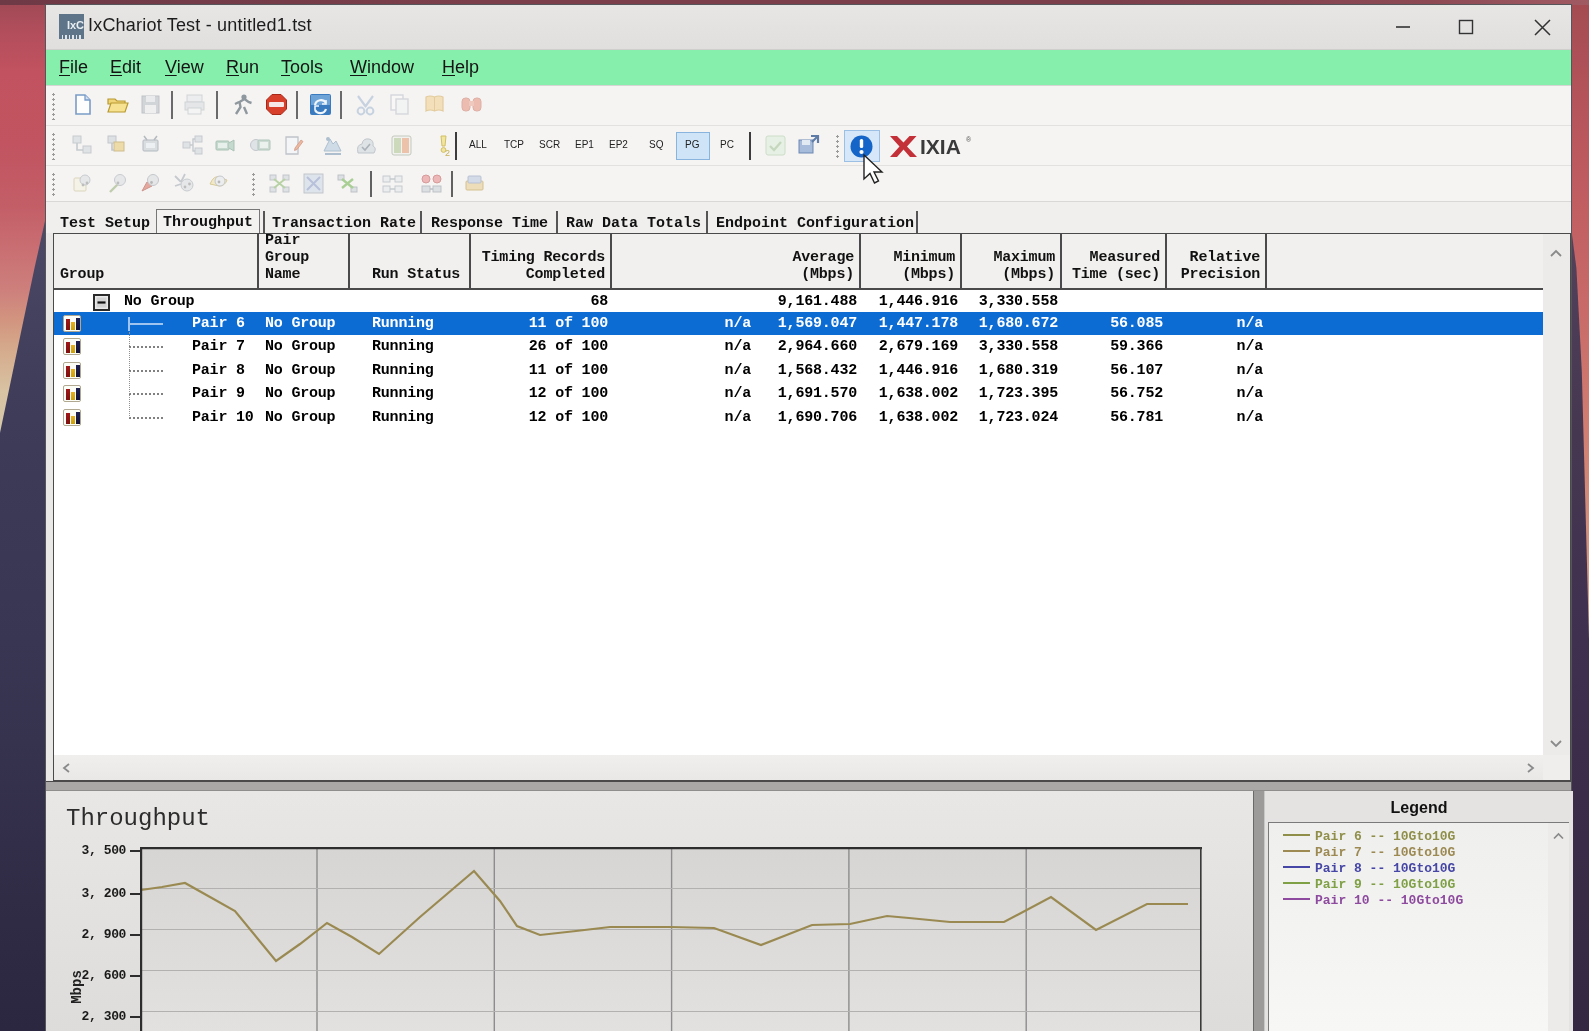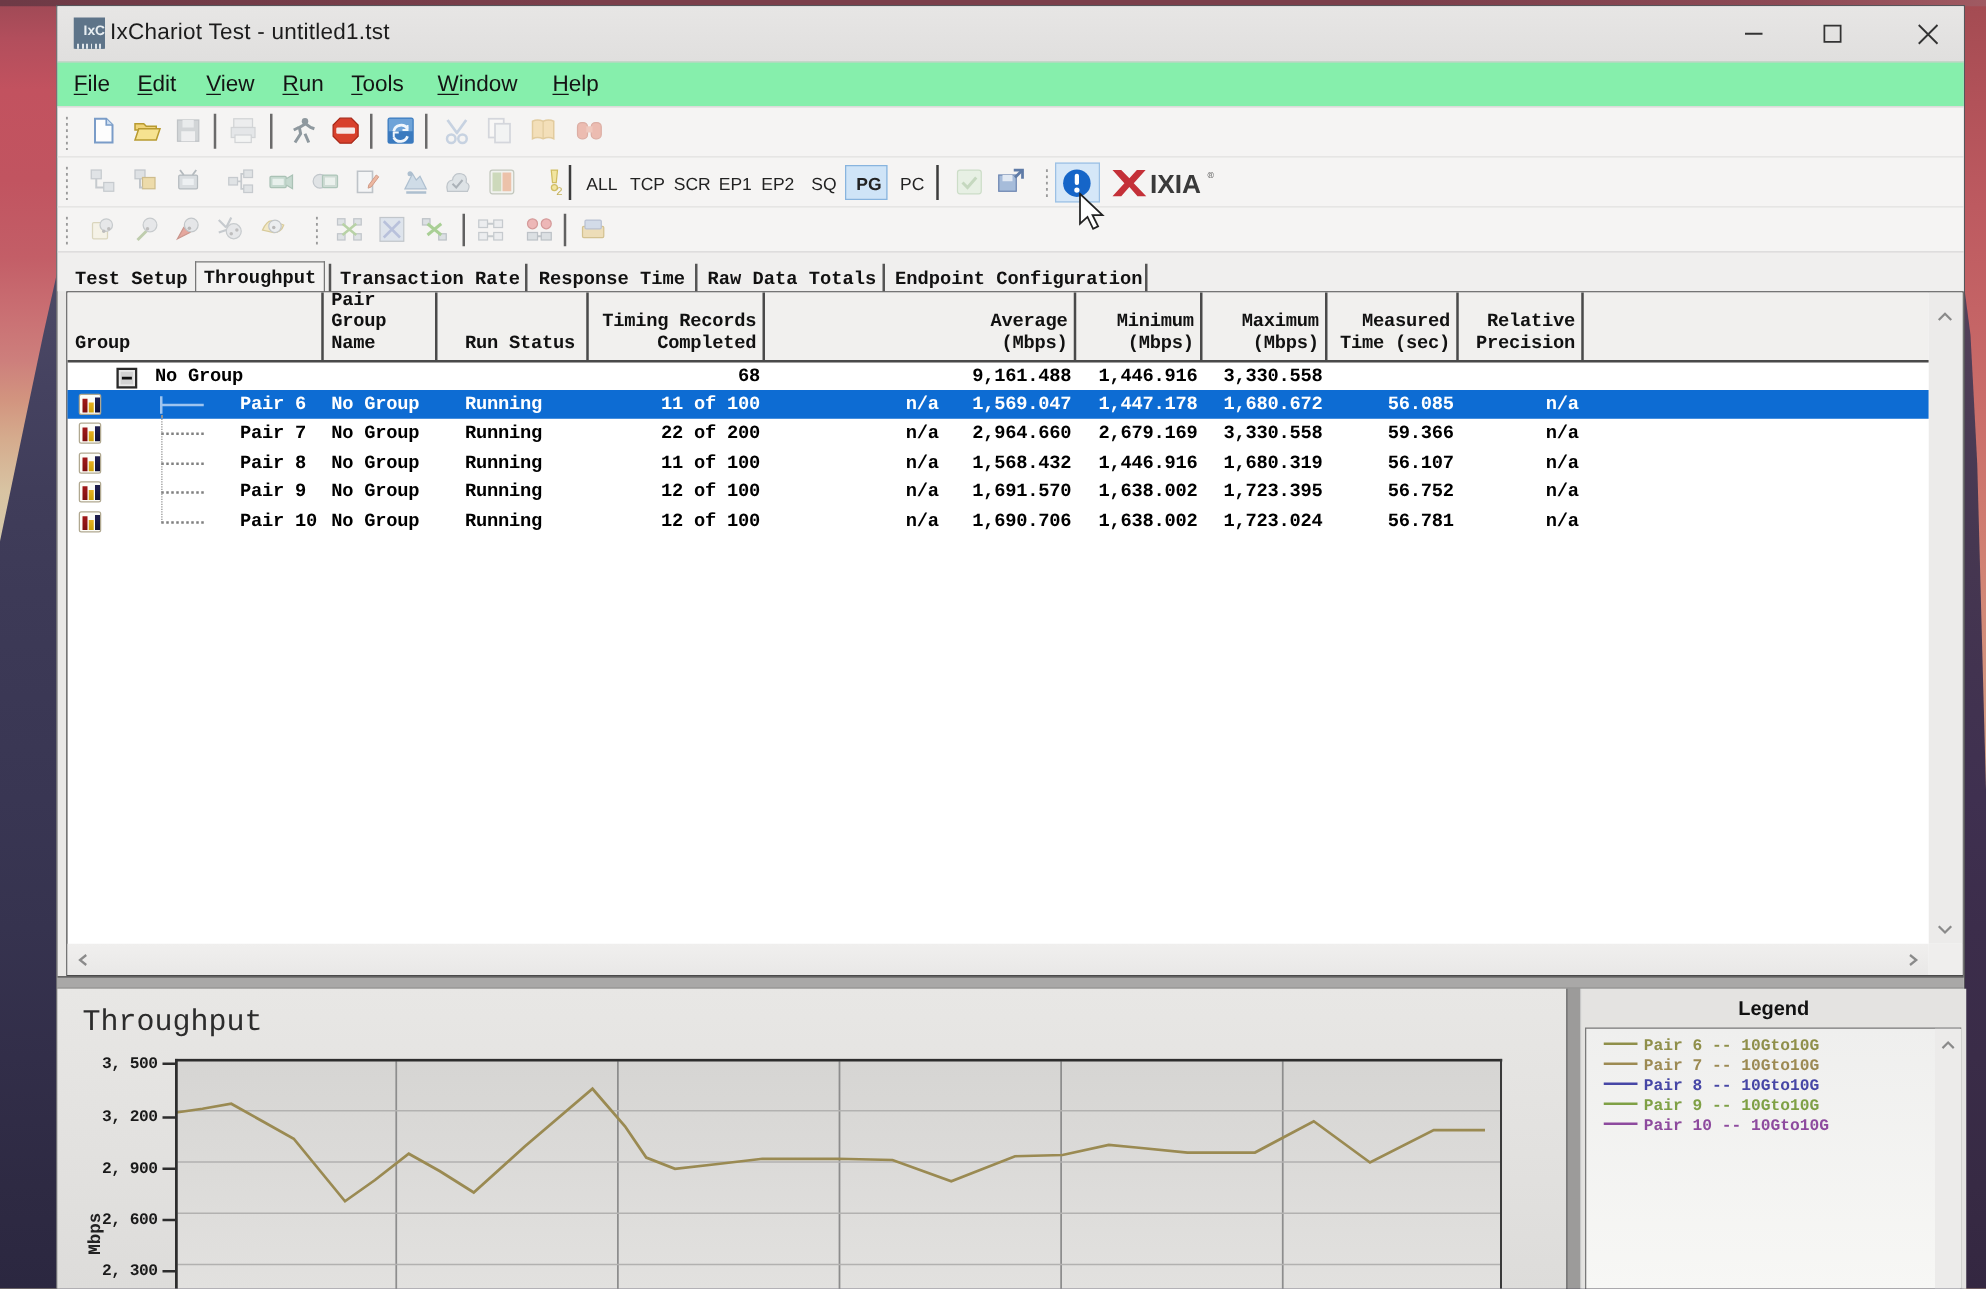--- a/index.html
+++ b/index.html
@@ -35,21 +35,21 @@
   u { text-decoration:underline; text-underline-offset:2px; }
   
   .tbar { left:0; width:100%; background:#f5f4f3; }
   #tb1 { top:80px; height:40px; border-top:1px solid #d6d5d4; }
   #tb2 { top:120px; height:40px; border-top:1px solid #e2e1e0; }
   #tb3 { top:160px; height:36px; border-top:1px solid #e2e1e0; }
   .grip { top:6px; width:3px; background-image:radial-gradient(circle, #9a9a9a 1px, transparent 1.1px); background-size:3px 5px; }
   .vsep { width:2px; background:#3c3c3c; }
   .ico { width:23px; height:23px; }
   .dis { opacity:0.38; }
-  .tbtxt { font-family:"Liberation Sans", sans-serif; font-size:14px; color:#222; top:13px; }
+  .tbtxt { font-family:"Liberation Sans", sans-serif; font-size:10px; color:#222; top:13px; }
   
   #tabbar { left:0; top:196px; width:100%; height:32px; background:#f0efee; border-top:1px solid #d9d8d7;
     font-family:"Liberation Mono", monospace; font-weight:bold; font-size:15px; color:#111; }
   .tab { position:absolute; top:13px; }
   .tabsep { position:absolute; width:2px; background:#555; top:9px; height:23px; }
   #acttab { position:absolute; left:110px; top:7px; width:104px; height:28px; background:#f3f2f1;
     border:1px solid #777; border-bottom:none; text-align:center; line-height:26px; }
   
   #tbl { left:7px; top:228px; width:1518px; height:548px; border:1px solid #4a4a4a; background:#fff;
     font-family:"Liberation Mono", monospace; font-weight:bold; font-size:15px; letter-spacing:-0.2px; }
@@ -224,21 +224,21 @@
         <text x="13" y="22" font-size="9" fill="#b8a030" font-family="Liberation Sans">2</text>
       </svg>
     <div class="vsep abs" style="left:409px;top:6px;height:28px"></div>
     <span class="tbtxt abs" style="left:423px">ALL</span>
     <span class="tbtxt abs" style="left:458px">TCP</span>
     <span class="tbtxt abs" style="left:493px">SCR</span>
     <span class="tbtxt abs" style="left:529px">EP1</span>
     <span class="tbtxt abs" style="left:563px">EP2</span>
     <span class="tbtxt abs" style="left:603px">SQ</span>
     <div class="abs" style="left:630px;top:6px;width:34px;height:28px;background:#cfe4f7;border:1px solid #88b4de"></div>
-    <span class="tbtxt abs" style="left:639px;font-weight:bold">PG</span>
+    <span class="tbtxt abs" style="left:639px;font-weight:normal">PG</span>
     <span class="tbtxt abs" style="left:674px">PC</span>
     <div class="vsep abs" style="left:703px;top:6px;height:28px"></div>
     <svg class="ico abs" style="left:718px;top:8px;opacity:.45" viewBox="0 0 23 23">
         <rect x="2" y="2" width="19" height="19" rx="2" fill="#d8ecd4" stroke="#9cc294"></rect>
         <path d="M6 12 l4 4 7 -8" fill="none" stroke="#8cb882" stroke-width="2.4"></path>
       </svg>
     <svg class="ico abs" style="left:751px;top:8px;opacity:.9" viewBox="0 0 23 23">
         <rect x="2" y="6" width="14" height="13" fill="#9eb6d8" stroke="#5f7cab"></rect>
         <rect x="5" y="6" width="8" height="5" fill="#dfe8f4"></rect>
         <path d="M14 2 h7 v7" fill="none" stroke="#4f6f9f" stroke-width="2.2"></path>
@@ -398,21 +398,21 @@
       <span class="cell num" style="left:908px;width:96px">1,680.672</span>
       <span class="cell num" style="left:1008px;width:101px">56.085</span>
       <span class="cell num" style="left:1113px;width:96px">n/a</span>
     </div>
     <div class="row prow" style="top:101px">
       <span class="picon"></span>
         <span class="tree"></span>
         <span class="pairname" style="left:138px">Pair 7</span>
         <span class="cell" style="left:211px">No Group</span>
       <span class="cell" style="left:318px">Running</span>
-      <span class="cell num" style="left:417px;width:137px">22 of 200</span>
+      <span class="cell num" style="left:417px;width:137px">26 of 100</span>
       <span class="cell num" style="left:558px;width:139px">n/a</span>
       <span class="cell num" style="left:701px;width:102px">2,964.660</span>
       <span class="cell num" style="left:807px;width:97px">2,679.169</span>
       <span class="cell num" style="left:908px;width:96px">3,330.558</span>
       <span class="cell num" style="left:1008px;width:101px">59.366</span>
       <span class="cell num" style="left:1113px;width:96px">n/a</span>
     </div>
     <div class="row prow" style="top:124.5px">
       <span class="picon"></span>
         <span class="tree"></span>

